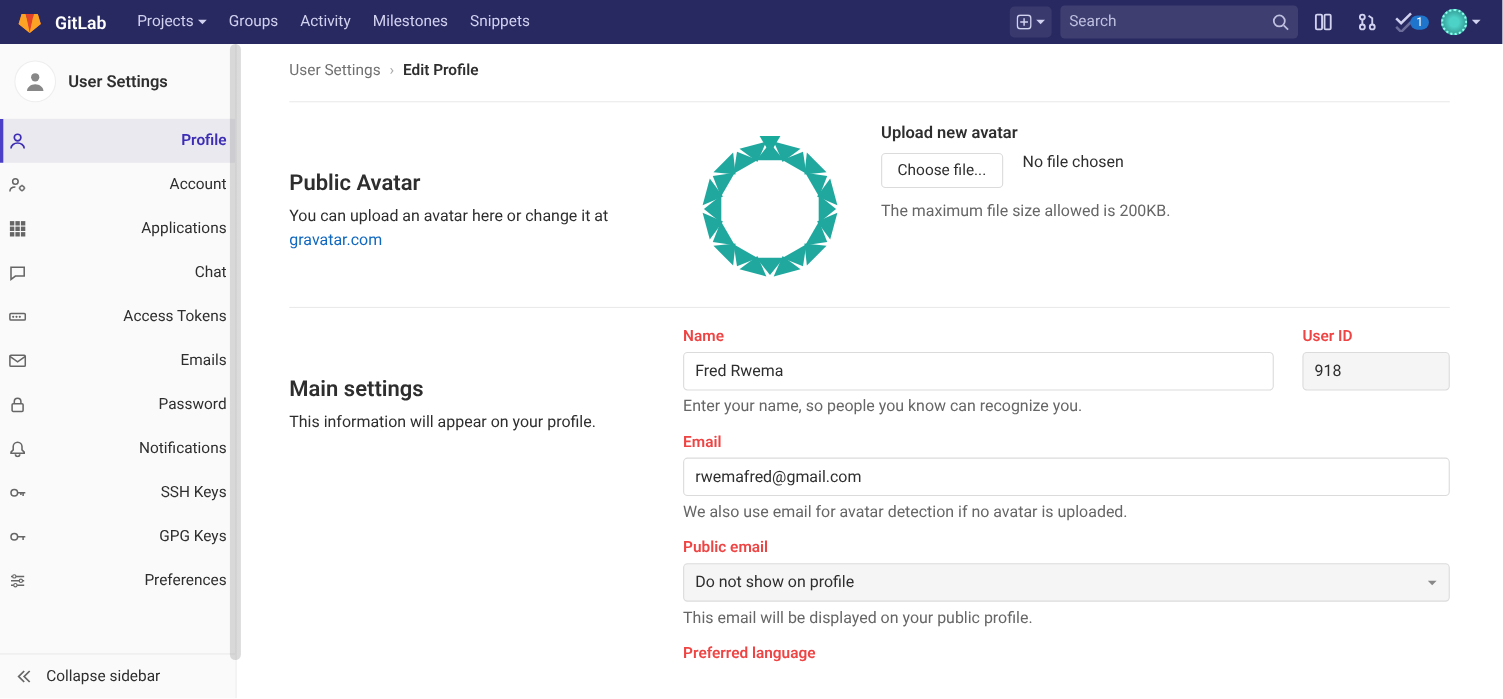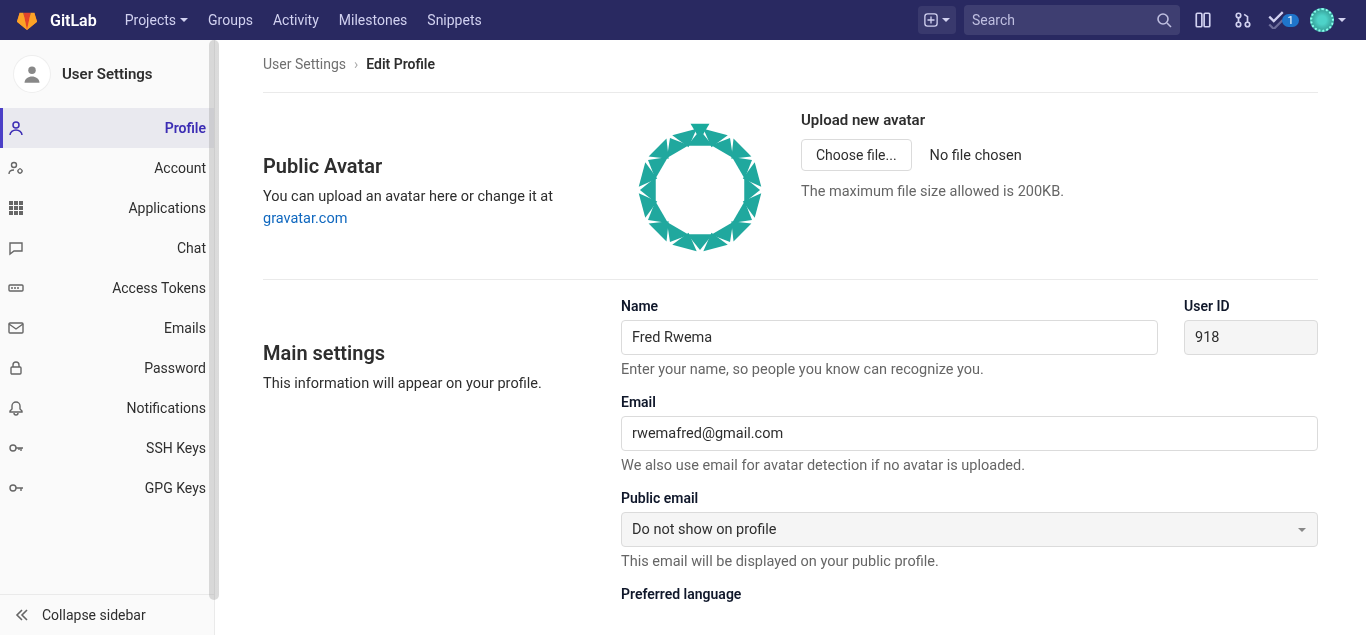--- a/index.html
+++ b/index.html
@@ -44,29 +44,29 @@
 .section { display:flex; gap:40px; margin-bottom:10px; }
 .section-left { width:318px; flex-shrink:0; }
 .section-left h2 { font-size:20px; font-weight:600; color:#2e2e2e; margin-bottom:8px;margin-top:43px; }
 .section-left p { font-size:14.5px; color:#2e2e2e; line-height:1.5; }
 .section-left a { color:#1068bf; text-decoration:none; }
 .section-right { flex:1; }
 
 .avatar-row { display:flex; gap:22px;}
 .avatar-big { width:158px; height:158px; }
 .avatar-controls h3 { font-size:15px; font-weight:600; margin-bottom:10px; color:#2e2e2e;}
-.file-row { display:flex; align-items:center; gap:18px; margin-bottom:12px; }
+.file-row { display:flex; align-items:flex-start; gap:18px; margin-bottom:12px; }
 .btn { border:1px solid #dbdbdb; background:#fff; border-radius:4px; padding:7px 14px; font-size:14px; cursor:pointer; color:#2e2e2e;}
 .note { font-size:14.5px; color:#666; }
 
 .field-row { display:flex; gap:26px; }
 .field-group { margin-bottom:16px; }
 .field-group.full { flex:1; }
 .field-group.small { width:134px; }
-.field-label { font-size:14px; font-weight:600; color:#0f172a; display:block; margin-bottom:6px; }
+.field-label { font-size:14px; font-weight:600; color:#ef4444; display:block; margin-bottom:6px; }
 .text-input { width:100%; border:1px solid #dbdbdb; border-radius:4px; padding:8px 10px; font-size:14.5px; color:#2e2e2e; }
 .text-input[readonly] { background:#f5f5f5; }
 .help { font-size:14.5px; color:#666; margin-top:6px; }
 .select-wrap { position:relative; }
 .select-wrap::after { content:""; position:absolute; right:12px; top:16px; border:4px solid transparent; border-top-color:#888;}
 
 svg { display:block; }
 </style>
 </head>
 <body>
@@ -236,20 +236,31 @@
         <span>SSH Keys</span>
       </div>
       <div class="sidebar-item">
         <span class="sidebar-icon">
             <svg width="16" height="16" viewBox="0 0 16 16">
               <circle cx="5" cy="8" r="3" fill="none" stroke="currentColor" stroke-width="1.4"></circle>
               <path d="M8 8h7M13 8v3" stroke="currentColor" stroke-width="1.4"></path>
             </svg>
           </span>
         <span>GPG Keys</span>
+      </div>
+      <div class="sidebar-item">
+        <span class="sidebar-icon">
+            <svg width="16" height="16" viewBox="0 0 16 16">
+              <path d="M2 4h12M2 8h12M2 12h12" stroke="currentColor" stroke-width="1.4"></path>
+              <circle cx="5" cy="4" r="1.5" fill="#fafafa" stroke="currentColor"></circle>
+              <circle cx="11" cy="8" r="1.5" fill="#fafafa" stroke="currentColor"></circle>
+              <circle cx="6" cy="12" r="1.5" fill="#fafafa" stroke="currentColor"></circle>
+            </svg>
+          </span>
+        <span>Preferences</span>
       </div>
     </div>
     <div class="sidebar-collapse">
       <span class="sidebar-icon">
           <svg width="16" height="16" viewBox="0 0 16 16">
             <path d="M8 3L3 8l5 5M13 3L8 8l5 5" fill="none" stroke="currentColor" stroke-width="1.6"></path>
           </svg>
         </span>
       <span>Collapse sidebar</span>
     </div>

